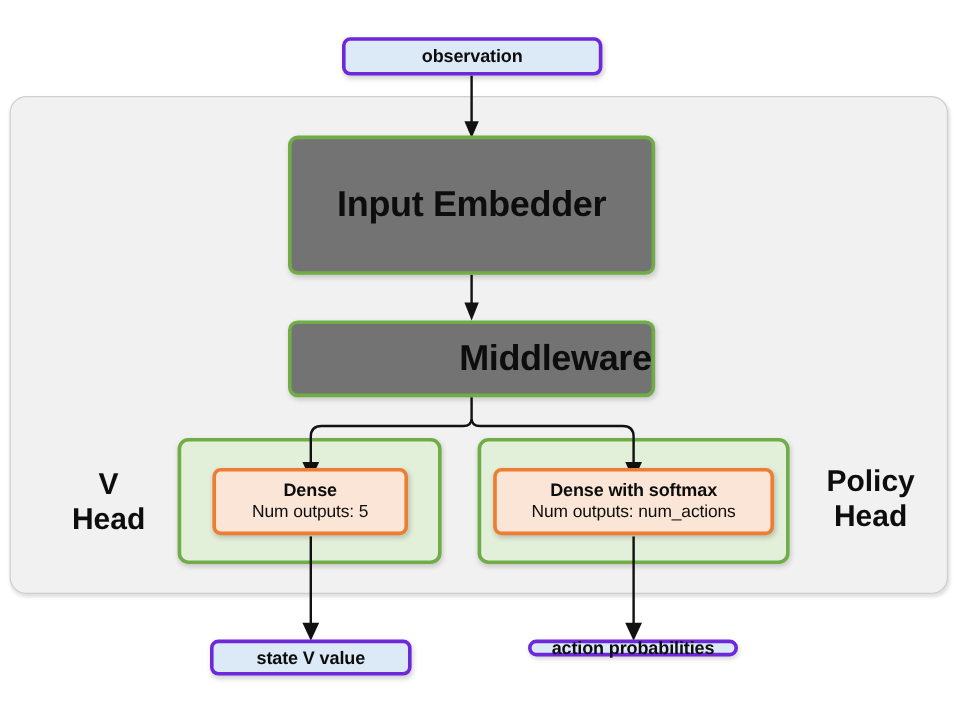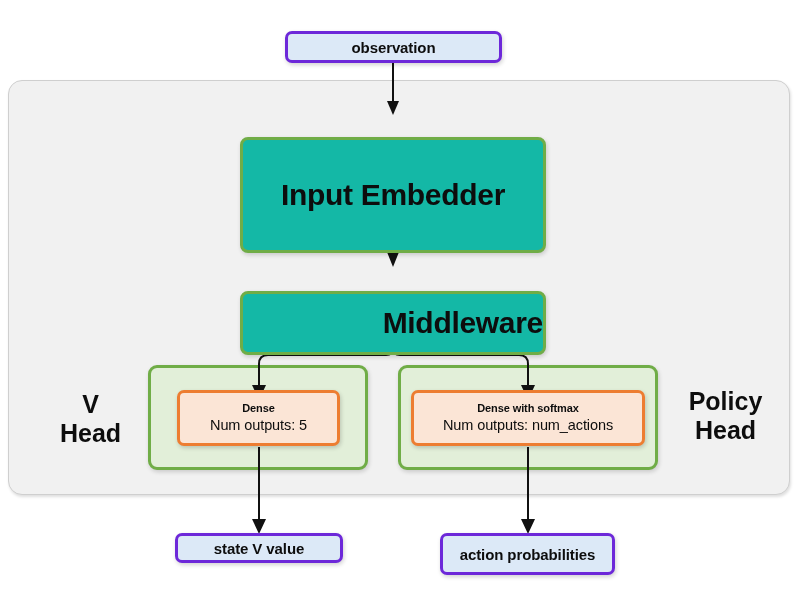--- a/index.html
+++ b/index.html
@@ -66,26 +66,25 @@
     border: 3px solid #6d28d9;
     border-radius: 7px;
     box-shadow: 1px 2px 4px rgba(0,0,0,0.18);
     font-size: 15px;
     font-weight: bold;
     letter-spacing: -0.1px;
   }
 
   
   .green-box {
-    background: #14b8a6;
+    background: #737373;
     border: 3px solid #70ad47;
     border-radius: 8px;
     box-shadow: 1px 2px 4px rgba(0,0,0,0.16);
     font-weight: bold;
-    margin-top: 24px;
   }
   .green-box.stage-title {
     font-size: 30px;
     letter-spacing: -0.3px;
   }
 
   
   .head-container {
     position: absolute;
     box-sizing: border-box;
@@ -98,21 +97,21 @@
 
   
   .orange-box {
     background: #fbe5d6;
     border: 3px solid #ed7d31;
     border-radius: 7px;
     box-shadow: 1px 2px 4px rgba(0,0,0,0.18);
     padding: 4px 6px;
   }
   .orange-title {
-    font-size: 11px;
+    font-size: 15px;
     font-weight: bold;
     line-height: 1.25;
     letter-spacing: -0.1px;
   }
   .orange-sub {
     font-size: 14.5px;
     font-weight: normal;
     line-height: 1.25;
     letter-spacing: -0.1px;
   }
@@ -214,17 +213,17 @@
 
   <div class="node orange-box" style="left:411px; top:390px; width:234px; height:56px;">
     <span class="orange-title">Dense with softmax</span>
     <span class="orange-sub">Num outputs: num_actions</span>
   </div>
 
   <div class="node io-box" style="left:175px; top:533px; width:168px; height:30px;">
     <span>state V value</span>
   </div>
 
-  <div class="node io-box" style="left:440px; top:533px; width:175px; height:42px;">
+  <div class="node io-box" style="left:440px; top:533px; width:175px; height:14px;">
     <span>action probabilities</span>
   </div>
 
 </div>
 
 </body></html>

